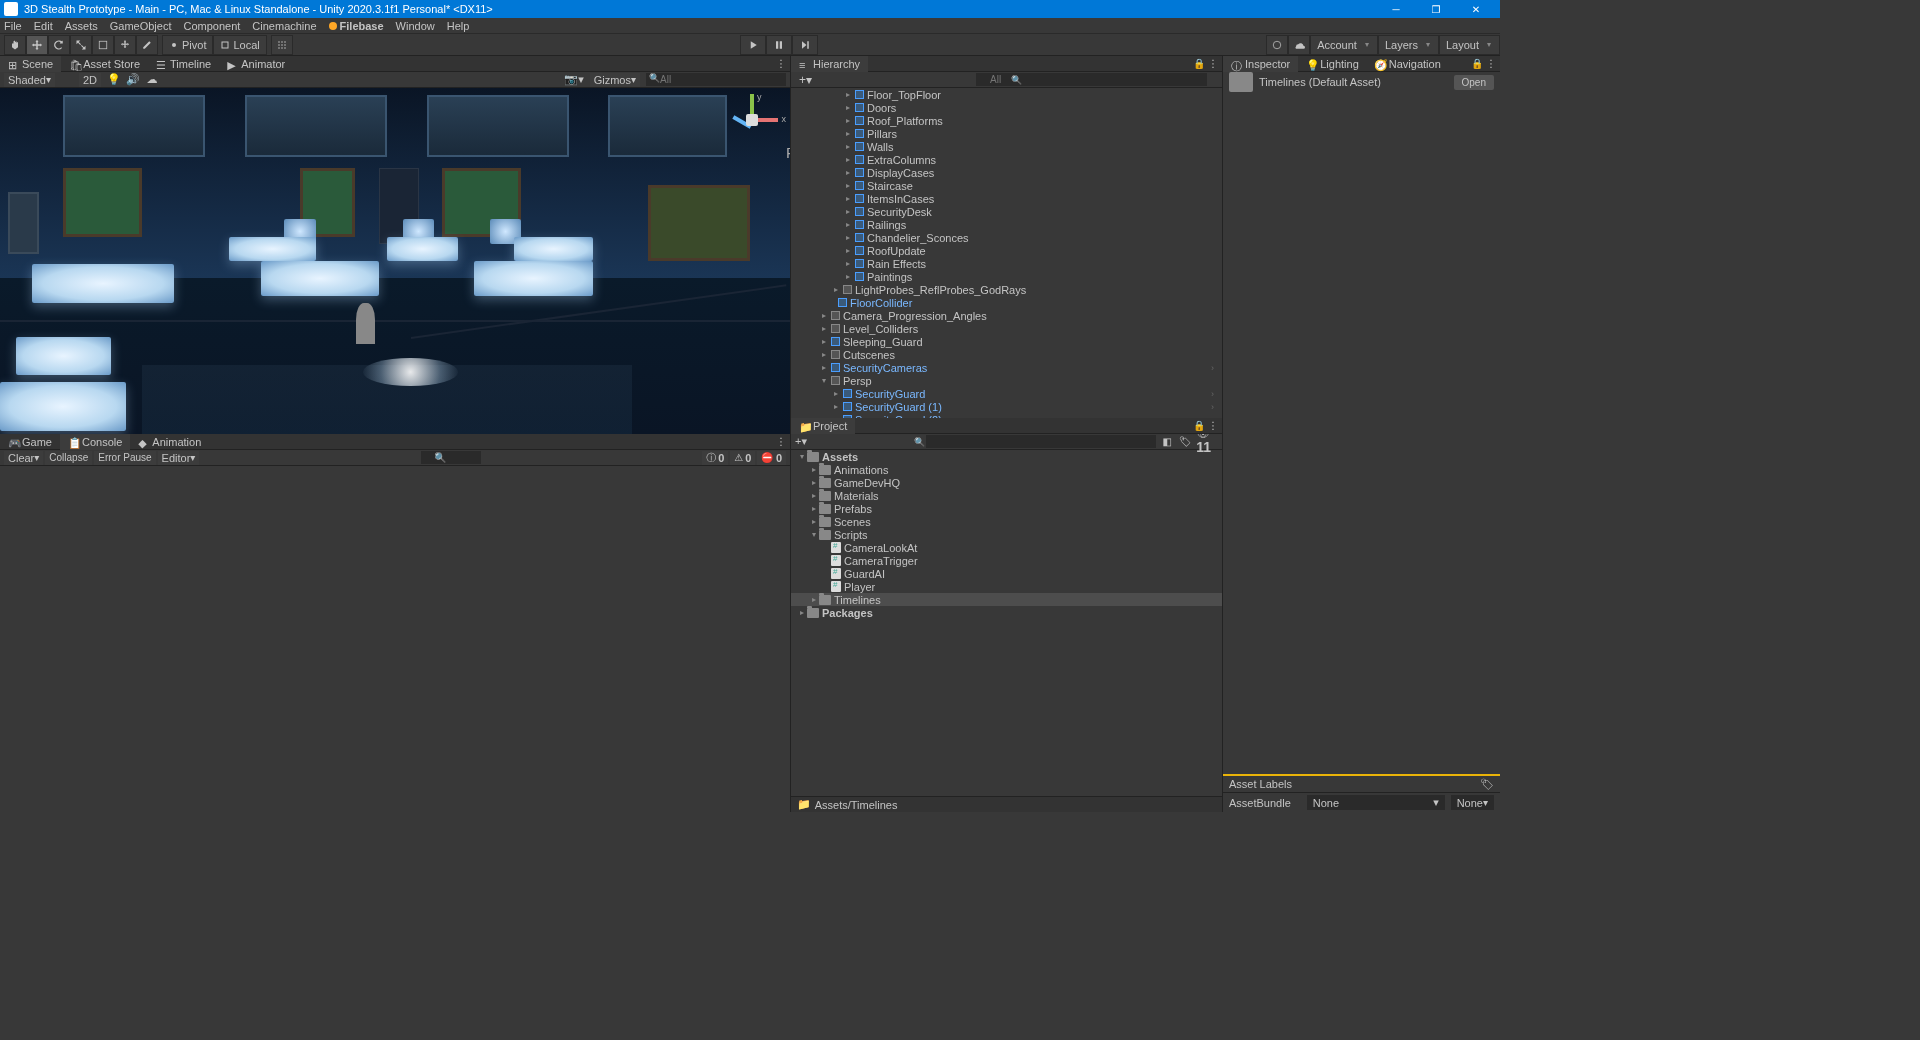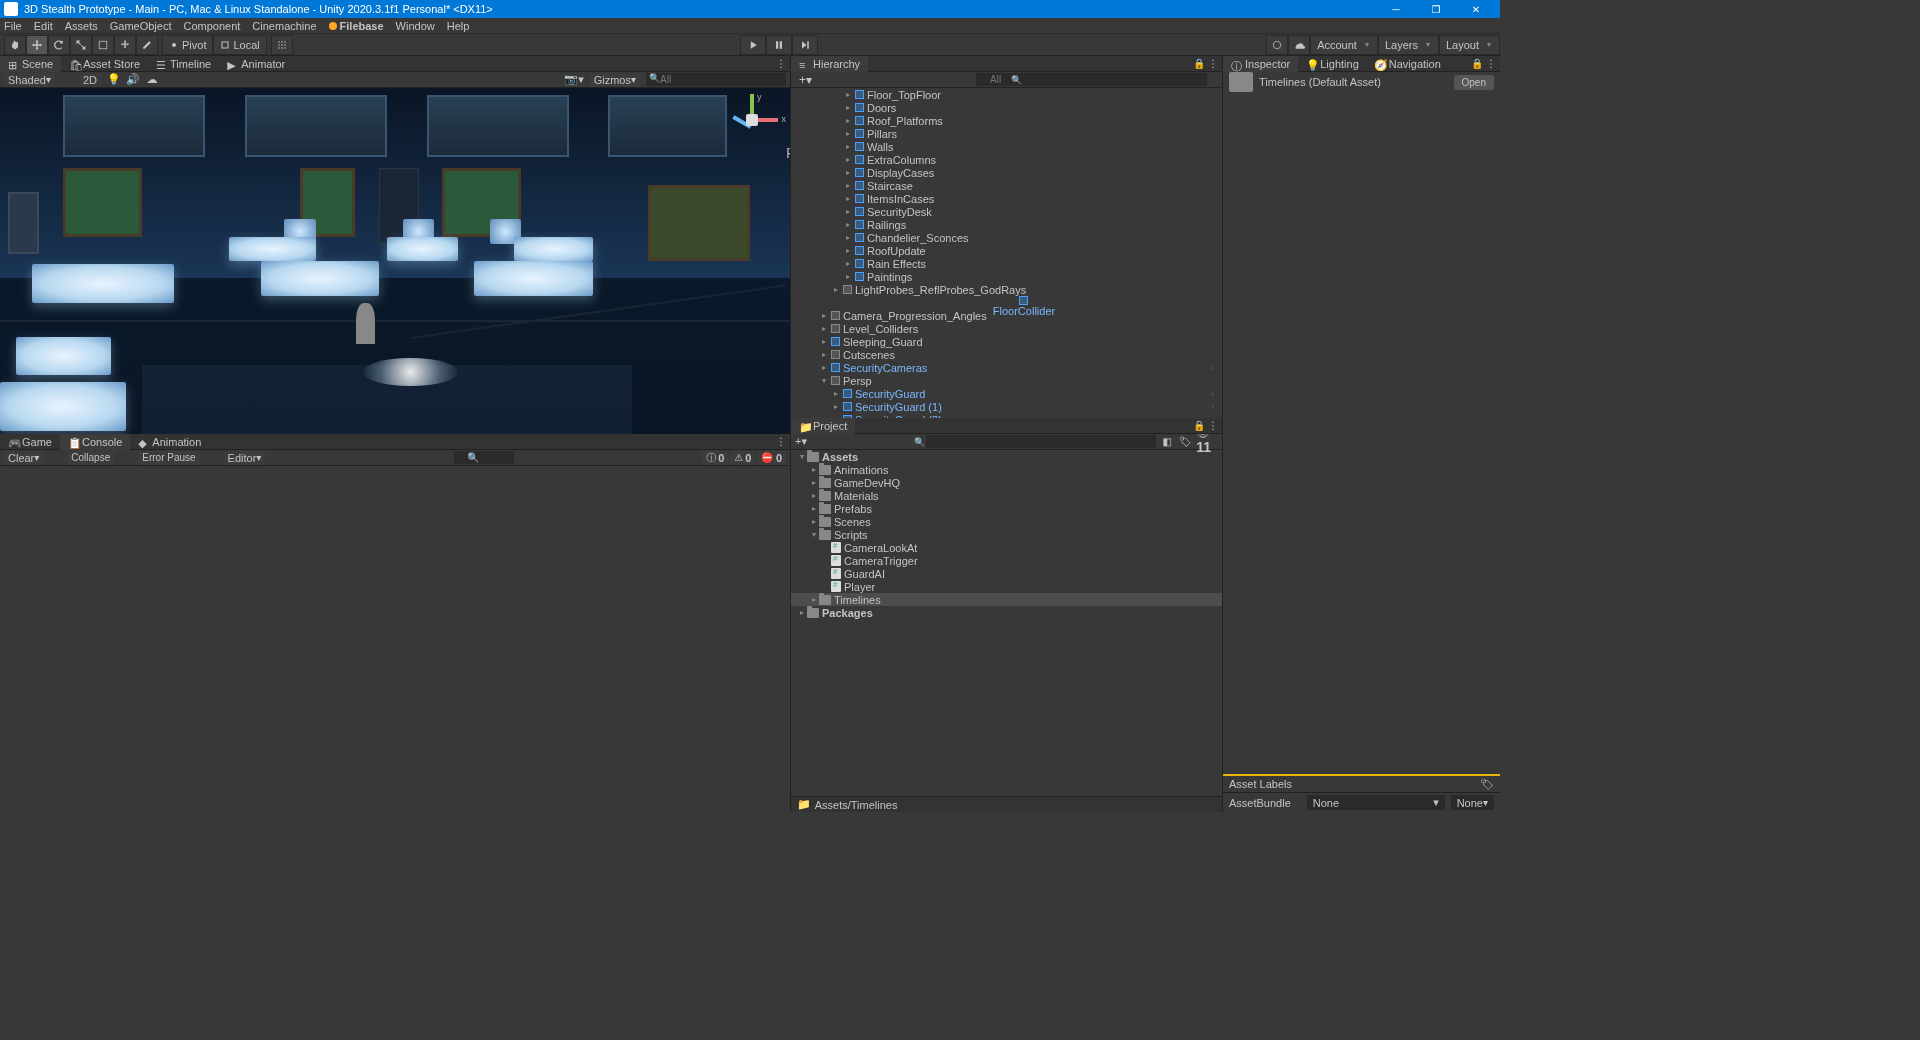--- a/index.html
+++ b/index.html
@@ -59,21 +59,21 @@
 .railing2{position:absolute;top:72%;left:52%;right:0;height:2px;background:#1a2535;transform:rotate(-8deg);transform-origin:left;}
 .gizmo { position:absolute; top:6px; right:8px; width:60px; height:60px;}
 .gizmo .axis-y{position:absolute;top:0;left:28px;width:4px;height:24px;background:#8bc34a;}
 .gizmo .axis-x{position:absolute;top:24px;left:32px;width:24px;height:4px;background:#e57373;}
 .gizmo .axis-z{position:absolute;top:26px;left:10px;width:20px;height:4px;background:#64b5f6;transform:rotate(30deg);}
 .gizmo .center{position:absolute;top:20px;left:24px;width:12px;height:12px;background:#ddd;border-radius:2px;}
 .gizmo .lbl{position:absolute;font-size:9px;color:#aaa;}
 .gizmo .ly{top:-2px;left:35px;} .gizmo .lx{top:20px;right:-4px;}
 .gizmo .persp{top:50px;left:24px;font-size:15px;padding-left:40px;}
 .bottomtabs { height:16px; }
-.consolectrl { height:16px; display:flex; align-items:center; padding:0 4px; gap:24px; border-bottom:1px solid #222;}
+.consolectrl { height:16px; display:flex; align-items:center; padding:0 4px; gap:2px; border-bottom:1px solid #222;}
 .consolectrl .btn { padding:0 4px; background:#3c3c3c; height:14px; display:flex;align-items:center;font-size:10px;}
 .consolectrl .searchc { flex:1; display:flex; justify-content:center;}
 .consolectrl .searchc input { width:60px; background:#2a2a2a; border:none; height:13px; color:#aaa; font-size:10px; padding-left:14px;}
 .consolectrl .counts { display:flex; gap:2px; margin-left:auto;}
 .consolectrl .counts span { padding:0 4px; background:#3c3c3c; height:14px;display:flex;align-items:center;gap:2px;font-size:10px;}
 .consolebody { flex:1; background:#383838; }
 .hier-ctrl { height:16px; display:flex; align-items:center; padding:0 4px; border-bottom:1px solid #222;}
 .hier-ctrl .plus { font-size:12px; padding:0 4px;}
 .hier-ctrl input { flex:1; background:#2a2a2a; border:none; height:13px; margin-left:160px; color:#888; font-size:10px; padding-left:14px;}
 .tree { flex:1; overflow-y:auto; background:#383838; position:relative;}
@@ -477,21 +477,21 @@
           </span>
           <span class="name">Paintings</span>
         </div>
         <div class="tree-item" style="padding-left: 40px;">
           <span class="arrow">▸</span>
           <span class="ticon">
             <span class="cube"></span>
           </span>
           <span class="name">LightProbes_ReflProbes_GodRays</span>
         </div>
-        <div class="tree-item" style="padding-left: 35px; flex-direction: column;">
+        <div class="tree-item" style="padding-left: 35px;">
           <span class="arrow"></span>
           <span class="ticon">
             <span class="cube pf"></span>
           </span>
           <span class="name pf">FloorCollider</span>
         </div>
         <div class="tree-item" style="padding-left: 28px;">
           <span class="arrow">▸</span>
           <span class="ticon">
             <span class="cube"></span>

